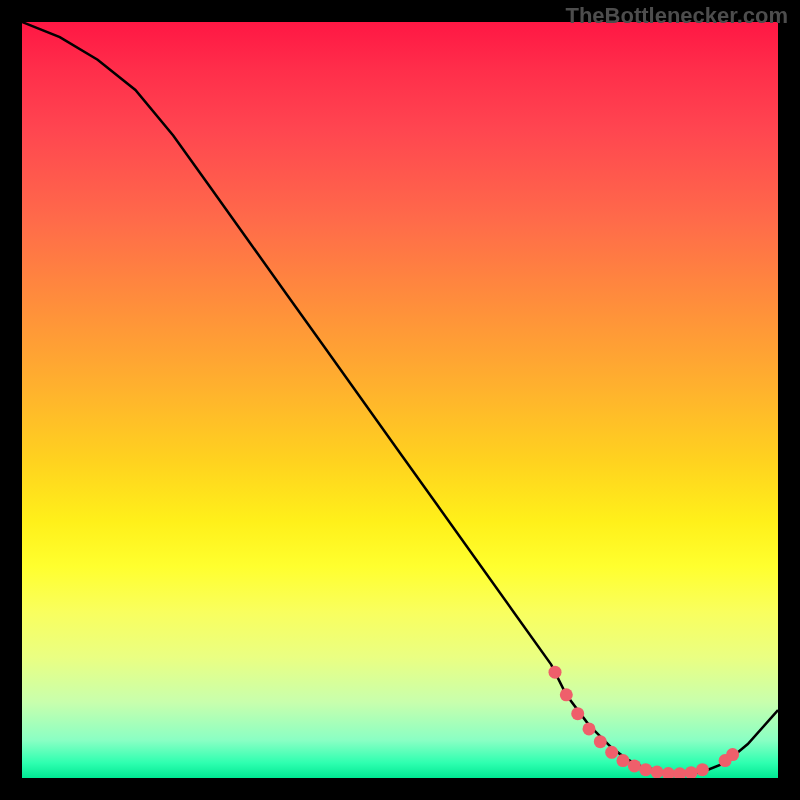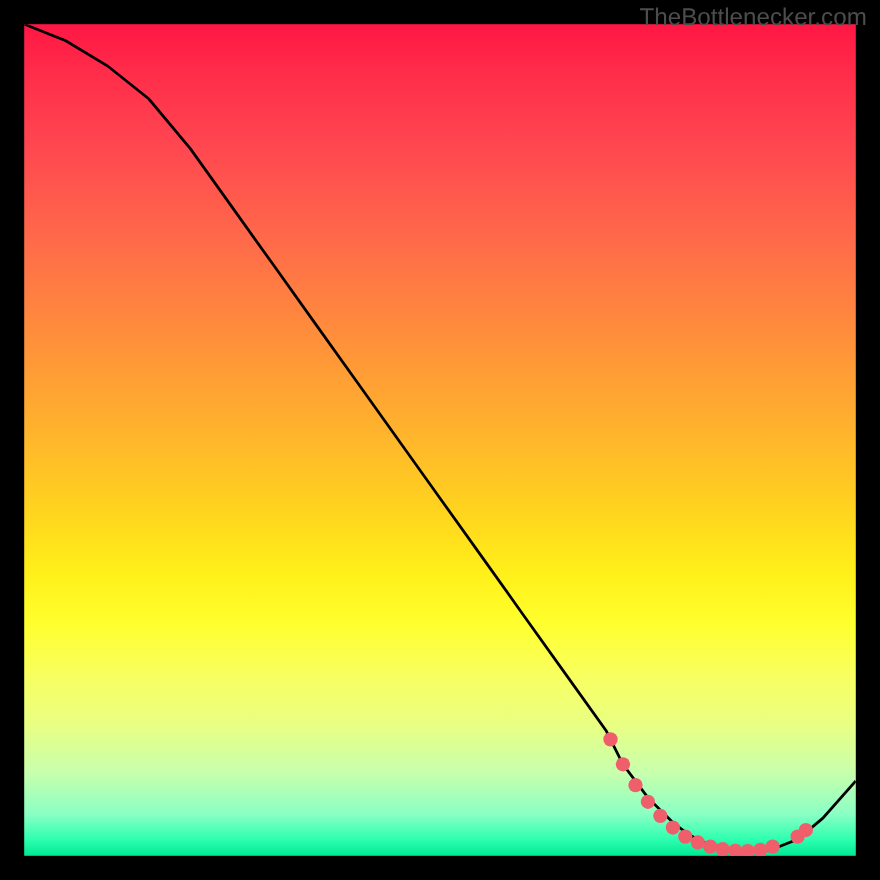--- a/index.html
+++ b/index.html
@@ -10,21 +10,21 @@
     position: relative;
     font-family: Arial, sans-serif;
     overflow: hidden;
   }
   .attribution {
     position: absolute;
     top: 3px;
     right: 12px;
     color: #4d4d4d;
     font-size: 22px;
-    font-weight: 400;
+    font-weight: 700;
     z-index: 10;
   }
   .plot-area {
     position: absolute;
     left: 22px;
     top: 22px;
     width: 756px;
     height: 756px;
   }
   .gradient-bg {

